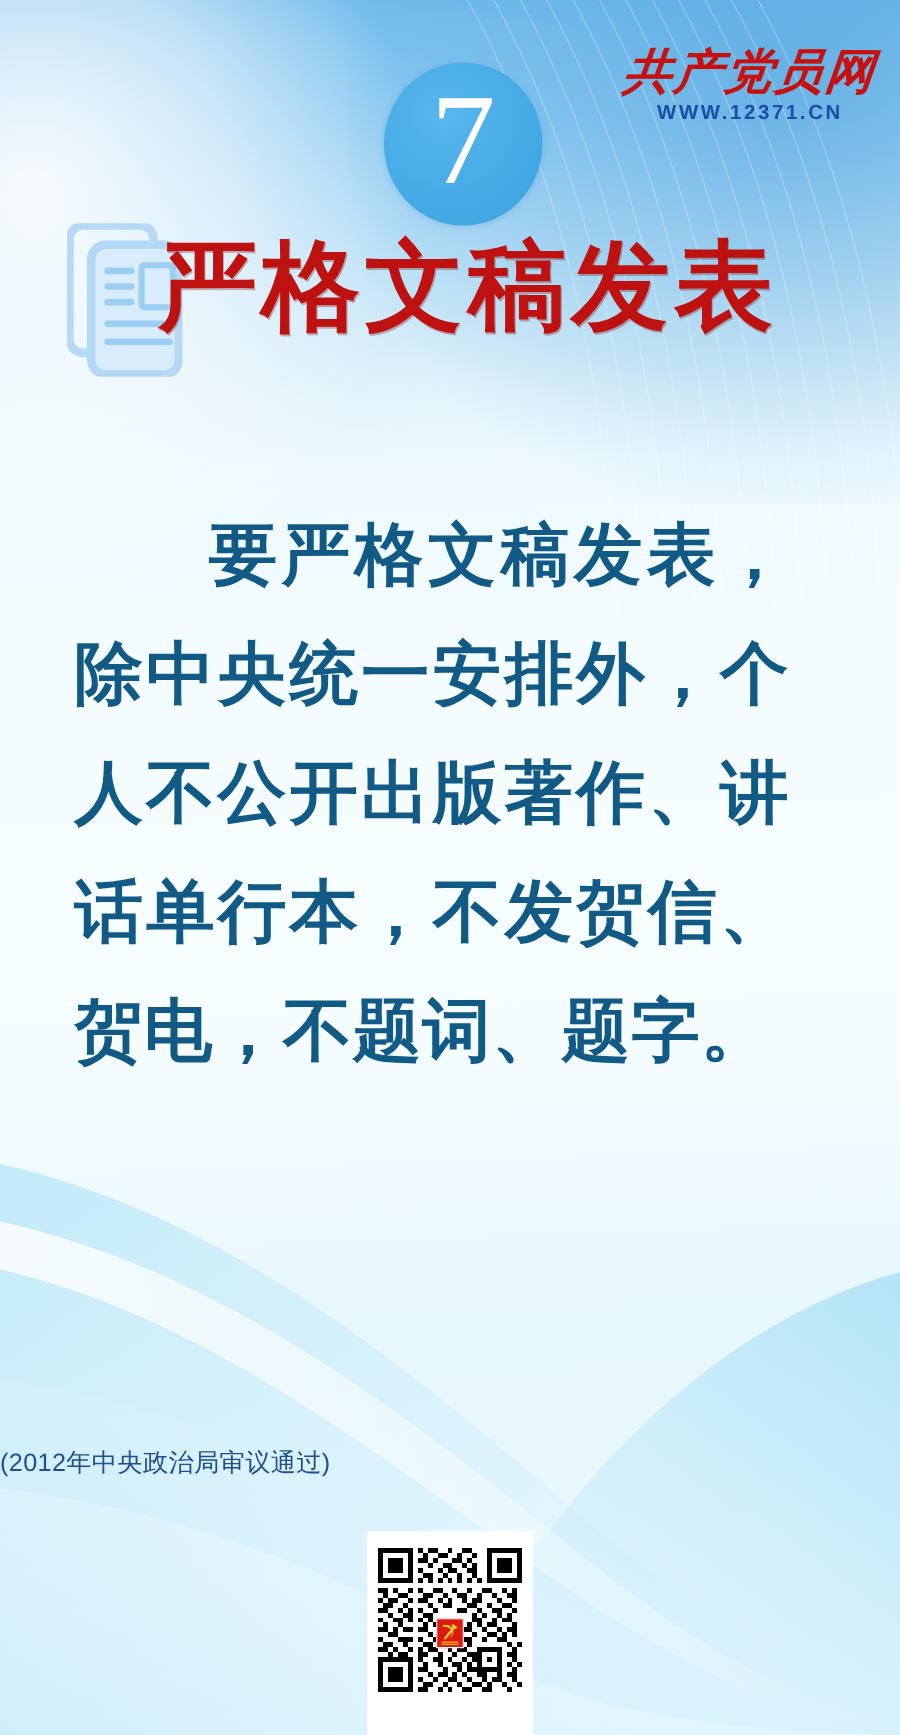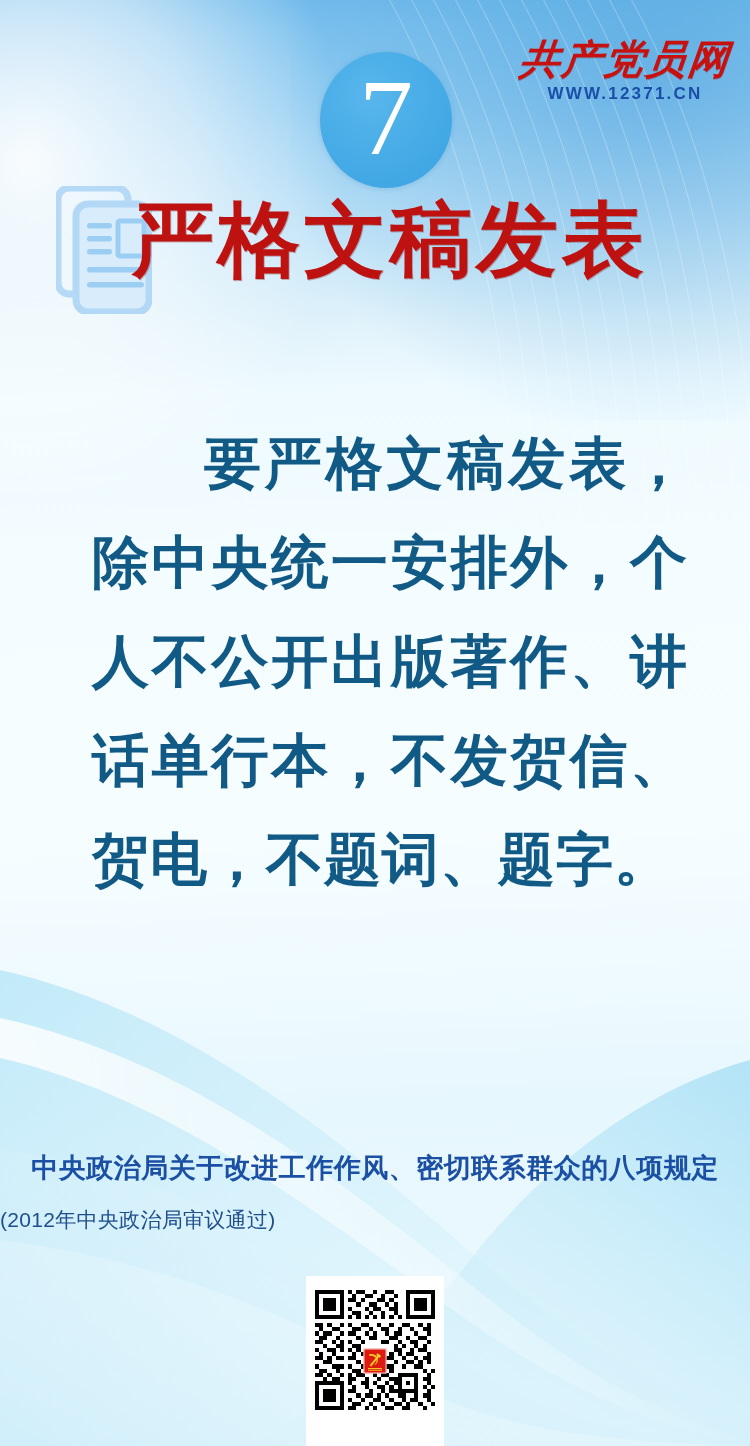--- a/index.html
+++ b/index.html
@@ -135,21 +135,21 @@
     font-weight: bold;
     color: #bd120f;
     letter-spacing: 4px;
     line-height: 1.05;
     text-shadow: 1px 1px 0 rgba(120,8,6,0.30);
   }
 
   
   .body-text {
     position: absolute;
-    left: 92px;
+    left: 62px;
     top: 414px;
     width: 596px;
     font-family: "Liberation Sans", "DejaVu Sans", sans-serif;
     font-size: 57px;
     font-weight: bold;
     color: #125a86;
     line-height: 99px;
     letter-spacing: 1px;
     text-indent: 112px;
     text-align: justify;
@@ -286,21 +286,20 @@
     <rect x="62" y="35" width="26" height="35" rx="2" fill="none" stroke="#9ccdf3" stroke-width="5"></rect>
 
     <rect x="31" y="81" width="57" height="5.5" rx="2.7" fill="#9ccdf3"></rect>
     <rect x="31" y="96" width="57" height="5.5" rx="2.7" fill="#9ccdf3"></rect>
   </svg>
 
   <div class="title-cn">严格文稿发表</div>
 
   <div class="body-text">要严格文稿发表，除中央统一安排外，个人不公开出版著作、讲话单行本，不发贺信、贺电，不题词、题字。</div>
 
-  <div class="footer-main">中央政治局关于改进工作作风、密切联系群众的八项规定</div>
   <div class="footer-sub">(2012年中央政治局审议通过)</div>
 
   <div class="qr-wrap">
     <svg class="qr-inner" viewBox="0 0 29 29" shape-rendering="crispEdges">
       <rect width="29" height="29" fill="#ffffff"></rect>
       <g fill="#000000">
 
         <rect x="0" y="0" width="7" height="1"></rect>
           <rect x="0" y="6" width="7" height="1"></rect>
         <rect x="0" y="0" width="1" height="7"></rect>

